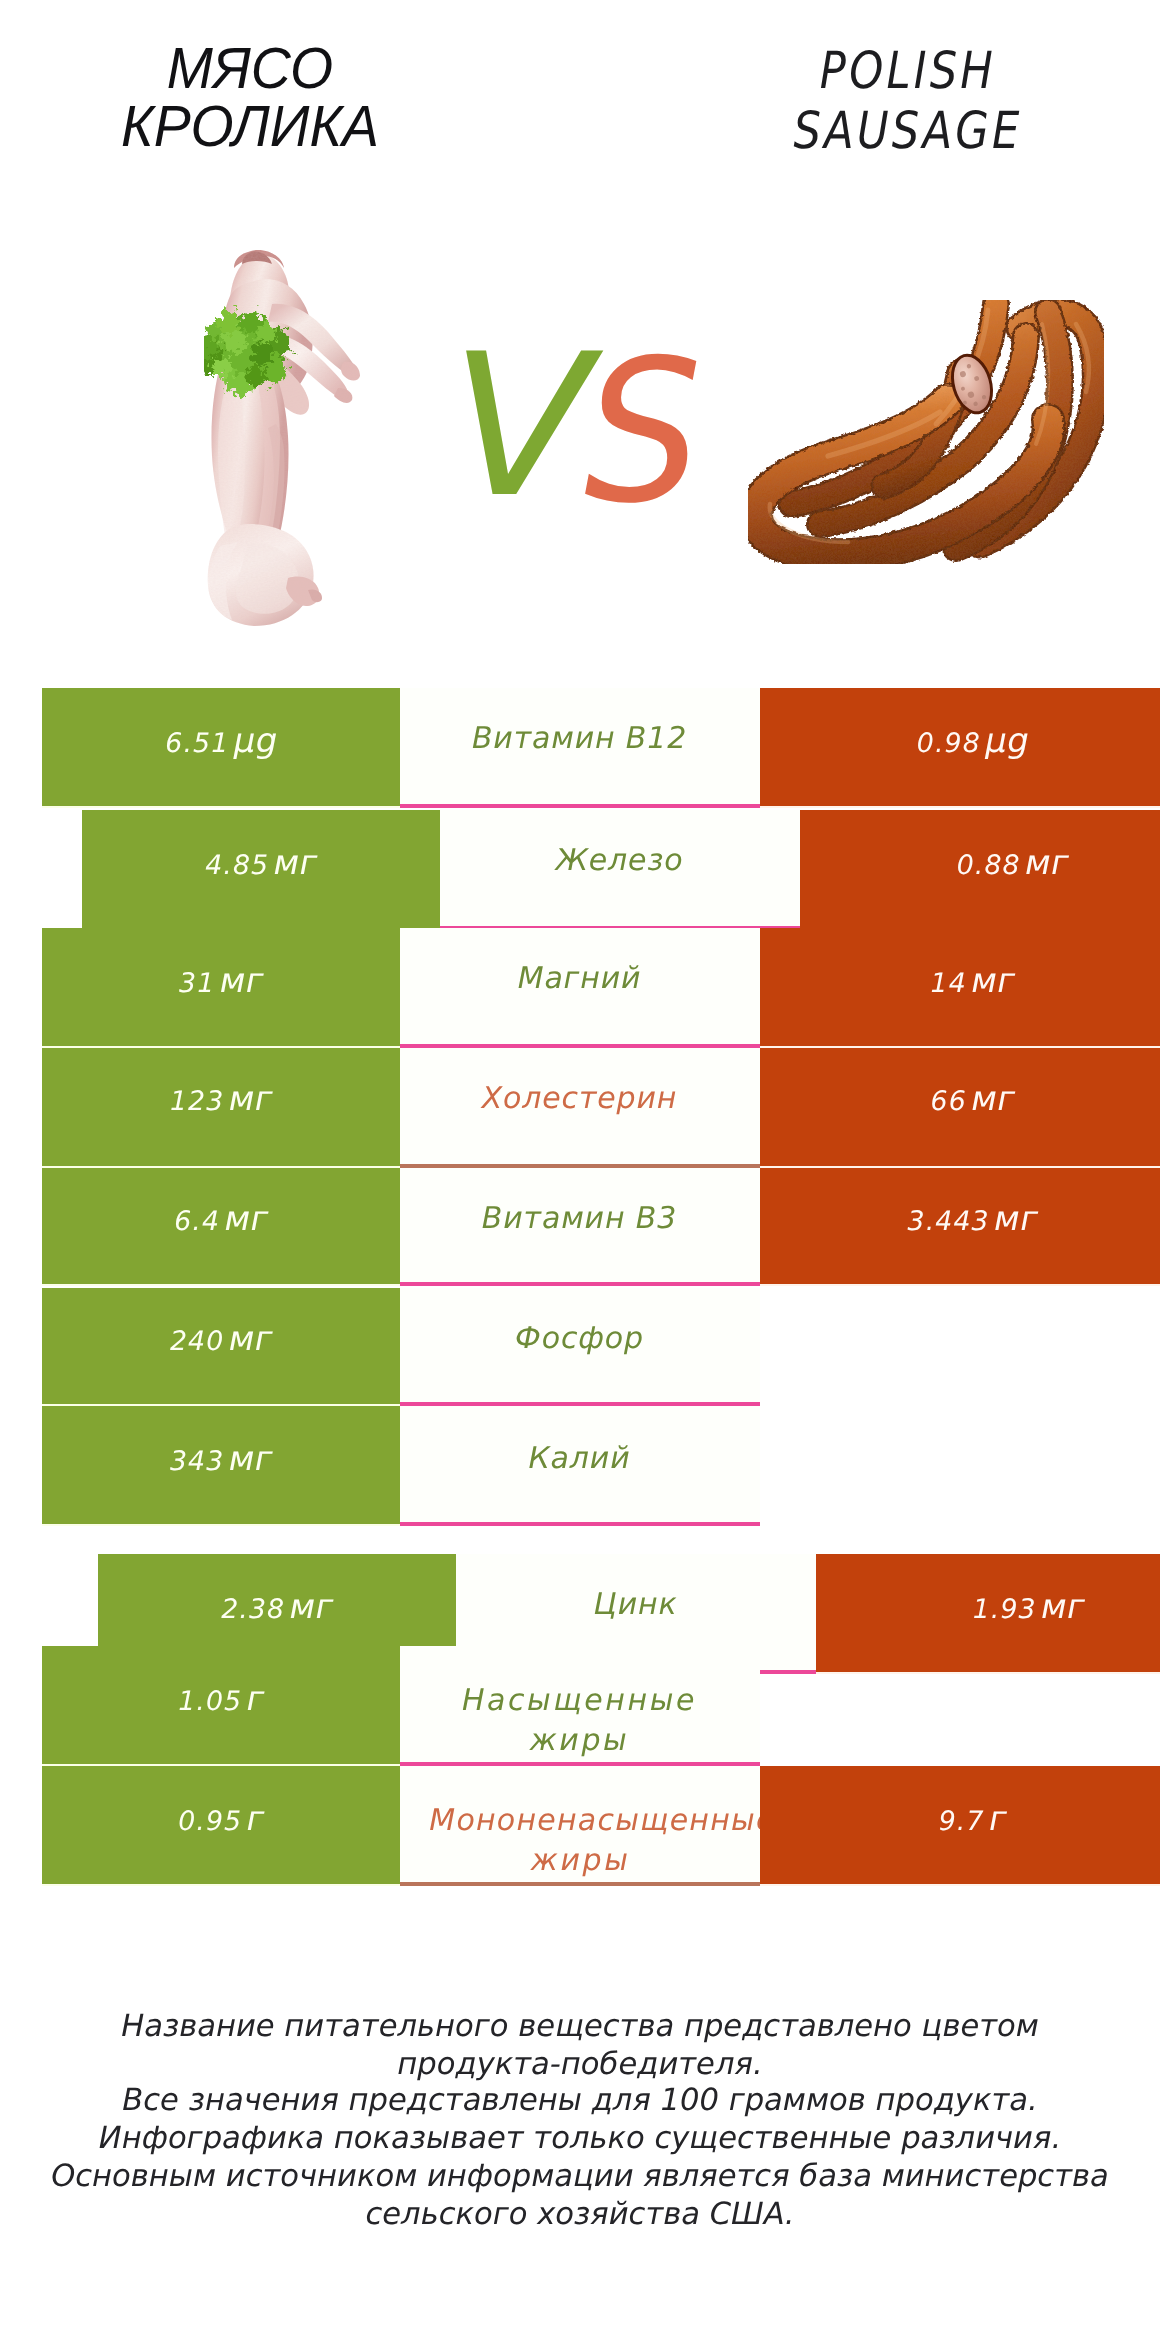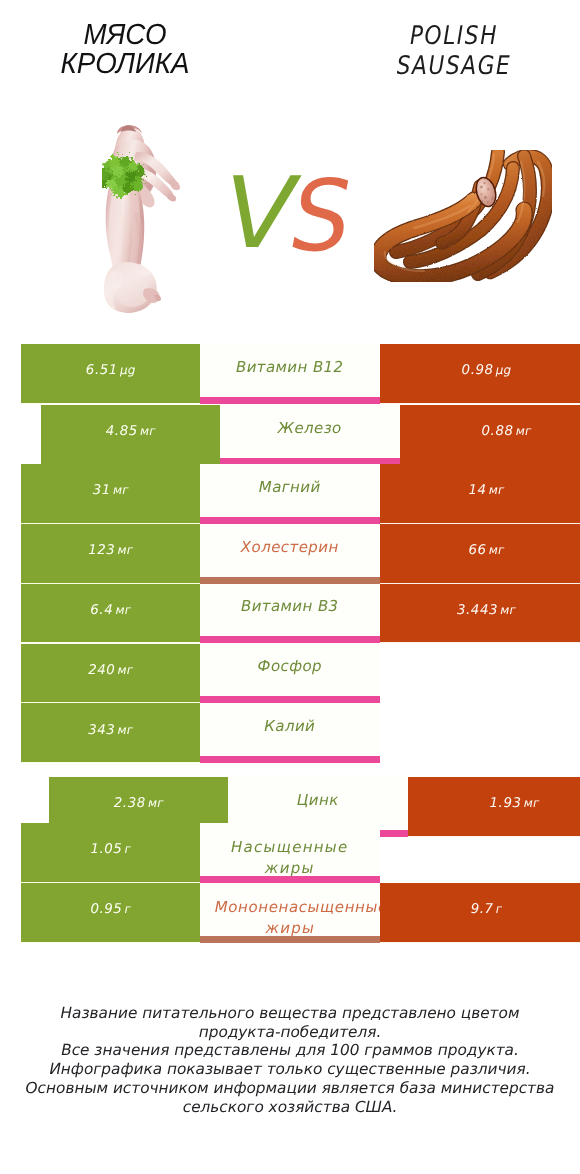--- a/index.html
+++ b/index.html
@@ -37,26 +37,26 @@
   .table{position:absolute;left:0;top:344px;width:580px;height:599px;}
   .row{position:absolute;left:0;width:580px;height:59.9px;}
   .cell{position:absolute;top:0;height:59.9px;
         display:flex;align-items:center;justify-content:center;
         text-align:center;box-sizing:border-box;}
   .cell.left{left:21px;width:179.5px;background:#82A532;color:#FDFFF2;
              border-bottom:1px solid #FBFFE8;}
   .cell.right{left:379.5px;width:214px;background:#c2410c;color:#FFF9F5;
              border-bottom:1px solid #FFF4EC;}
   .cell.mid{left:200px;width:179.5px;background:#FEFFFB;
-            border-bottom:7px solid #ec4899;}
+            border-bottom:2px solid #ec4899;}
   .cell.mid.redwin{border-bottom-color:#B9745A;}
   .val{font-family:"DejaVu Sans", sans-serif;
        font-size:13.4px;font-weight:500;letter-spacing:.55px;white-space:nowrap;
        position:relative;top:-2.7px;}
-  .val .u{font-size:12px;font-weight:400;margin-left:2.2px;letter-spacing:.2px;}
+  .val .u{font-size:17px;font-weight:400;margin-left:2.2px;letter-spacing:.2px;}
   .lbl{font-family:"DejaVu Sans", sans-serif;
        font-size:15px;font-weight:400;line-height:19.2px;letter-spacing:.42px;
        white-space:nowrap;position:relative;top:-3px;}
   .lbl.green{color:#6E8B38;}
   .lbl.red{color:#CE6B46;}
   .lbl.wrap{white-space:normal;letter-spacing:1.3px;top:8px;line-height:20.3px;}
   .cell.mid.clip{overflow:hidden;}
   .cell.mid.clip .lbl.wrap{letter-spacing:.62px;}
   .cell.mid.clip .lbl.wrap .l1{position:relative;left:11.5px;}
   .cell.mid.clip .lbl.wrap .l2{letter-spacing:1.3px;position:relative;left:.6px;}

